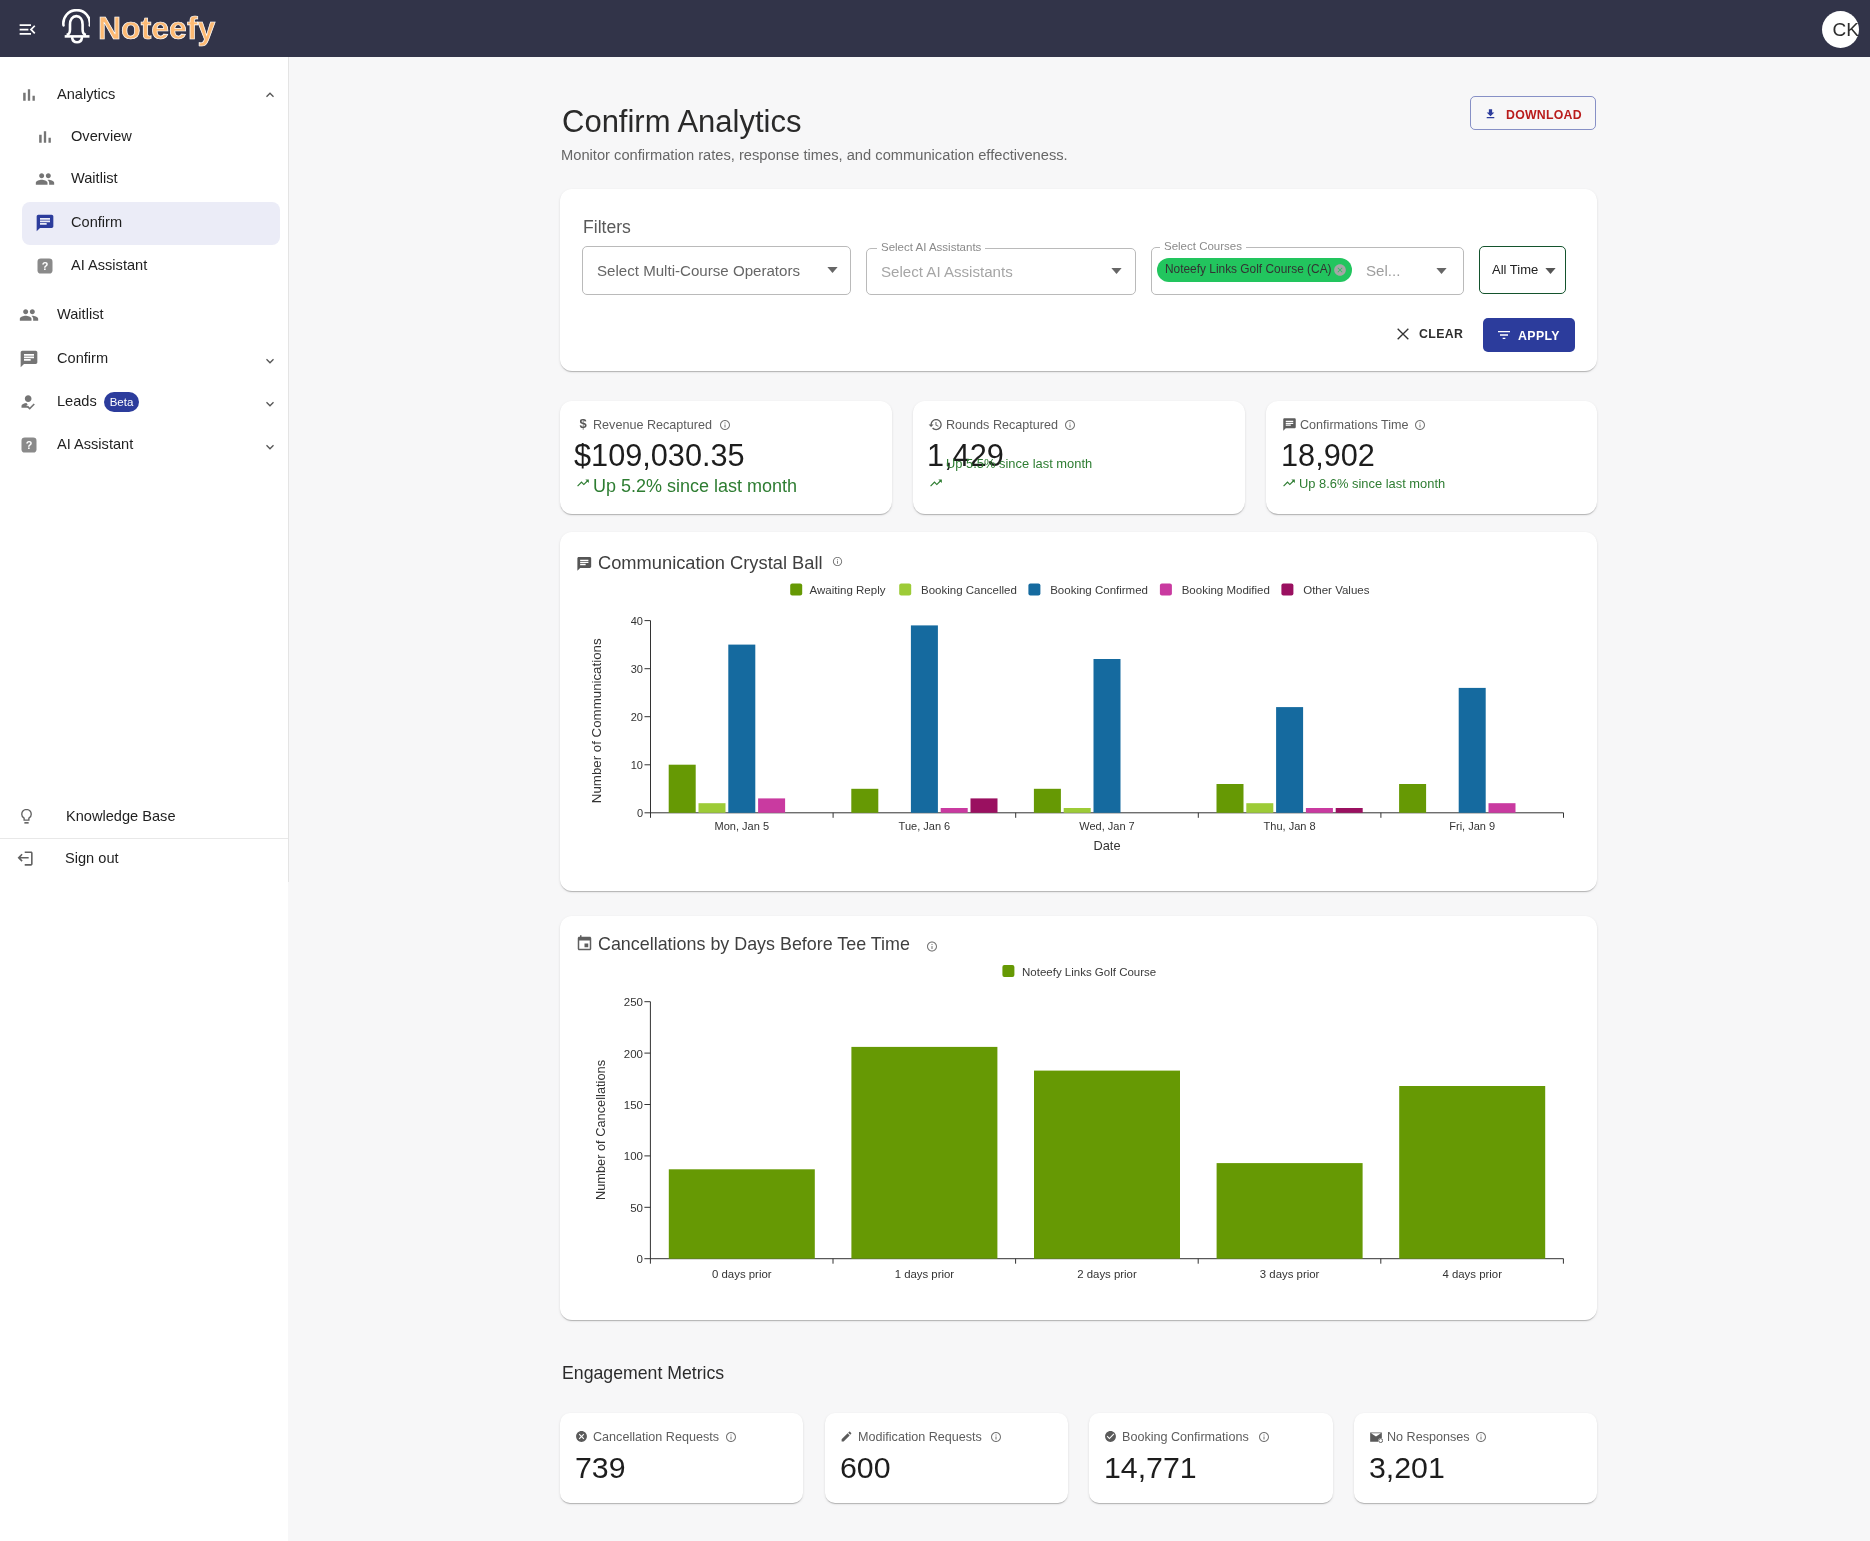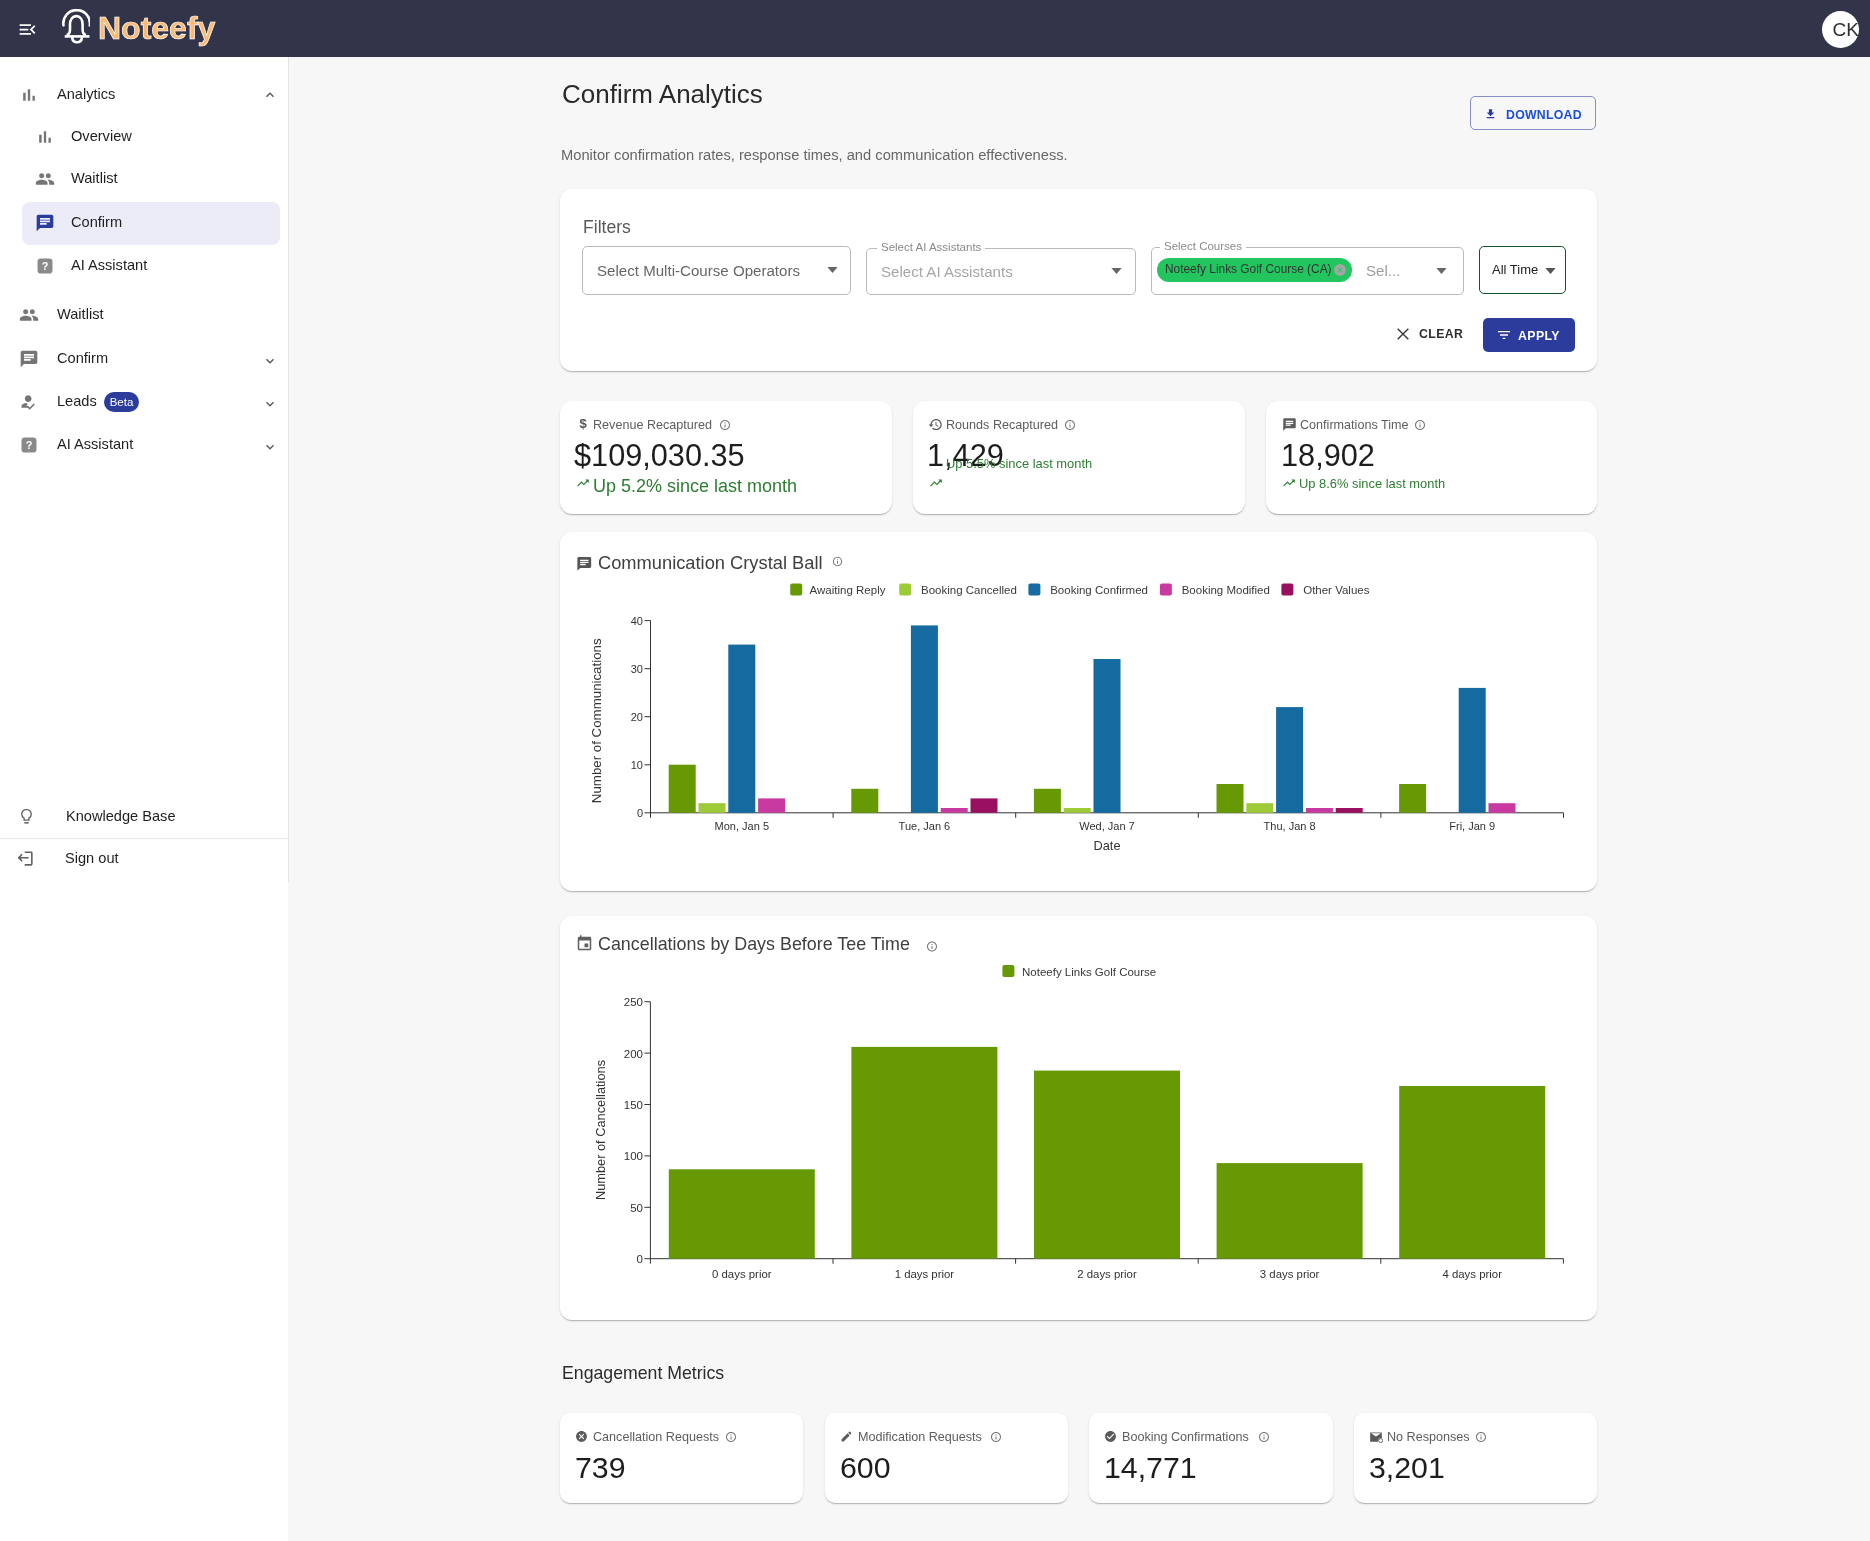--- a/index.html
+++ b/index.html
@@ -99,27 +99,27 @@
     <path d="M12 3 C8.7 3 6 5.7 6 9 C6 11.2 7.2 13.1 9 14.1 L9 16.5 L15 16.5 L15 14.1 C16.8 13.1 18 11.2 18 9 C18 5.7 15.3 3 12 3 Z"></path>
     <line x1="9.3" y1="20" x2="14.7" y2="20" stroke-width="2"></line>
   </svg>
 <div class="sbitem" style="left:66px;top:808px">Knowledge Base</div>
 <div class="abs" style="left:0;top:838px;width:288px;height:1px;background:#e8e8e8"></div>
 
 <svg class="ic" style="left:16px;top:849px" width="19" height="19" viewBox="0 0 24 24" fill="#616161">
     <path d="M21 5v14c0 1.1-.9 2-2 2h-8v-2h8V5h-8V3h8c1.1 0 2 .9 2 2zM8.41 7.41 7 6l-5 5 5 5 1.41-1.41L5.83 12H16v-2H5.83l2.58-2.59z"></path>
   </svg>
 <div class="sbitem" style="left:65px;top:850px">Sign out</div>
-<div class="abs" style="left:562px;top:79px;font-size:26px;color:#2a2a2a">Confirm Analytics</div>
+<div class="abs" style="left:562px;top:104px;font-size:31px;color:#2a2a2a">Confirm Analytics</div>
 <div class="abs" style="left:561px;top:147px;font-size:14.7px;color:#666">Monitor confirmation rates, response times, and communication effectiveness.</div>
 <div class="abs" style="left:1470px;top:96px;width:126px;height:34px;border:1px solid rgba(44,60,156,.55);border-radius:5px">
   <svg class="ic" style="left:13px;top:10px" width="13" height="14" viewBox="0 0 24 24" fill="#2c3c9c">
       <path d="M5 20h14v-2.6H5V20zM19 9h-4V3H9v6H5l7 7 7-7z"></path>
     </svg>
-  <div class="abs" style="left:35px;top:11px;font-size:12.3px;font-weight:bold;letter-spacing:0.25px;color:#1d4ed8">DOWNLOAD</div>
+  <div class="abs" style="left:35px;top:11px;font-size:12.3px;font-weight:bold;letter-spacing:0.25px;color:#b91c1c">DOWNLOAD</div>
 </div>
 
 <div class="card" style="left:560px;top:189px;width:1037px;height:182px"></div>
 <div class="abs" style="left:583px;top:217px;font-size:17.6px;color:#595959">Filters</div>
 
 <div class="abs" style="left:582px;top:246px;width:269px;height:49px;border:1px solid #bababa;border-radius:5px">
   <div class="abs" style="left:14px;top:15px;font-size:15.1px;color:#666;white-space:nowrap">Select Multi-Course Operators</div>
   <svg class="ic" style="right:12px;top:20px" width="11" height="6" viewBox="0 0 12 7" fill="#666">
       <path d="M0 0h12L6 7z"></path>
     </svg>

